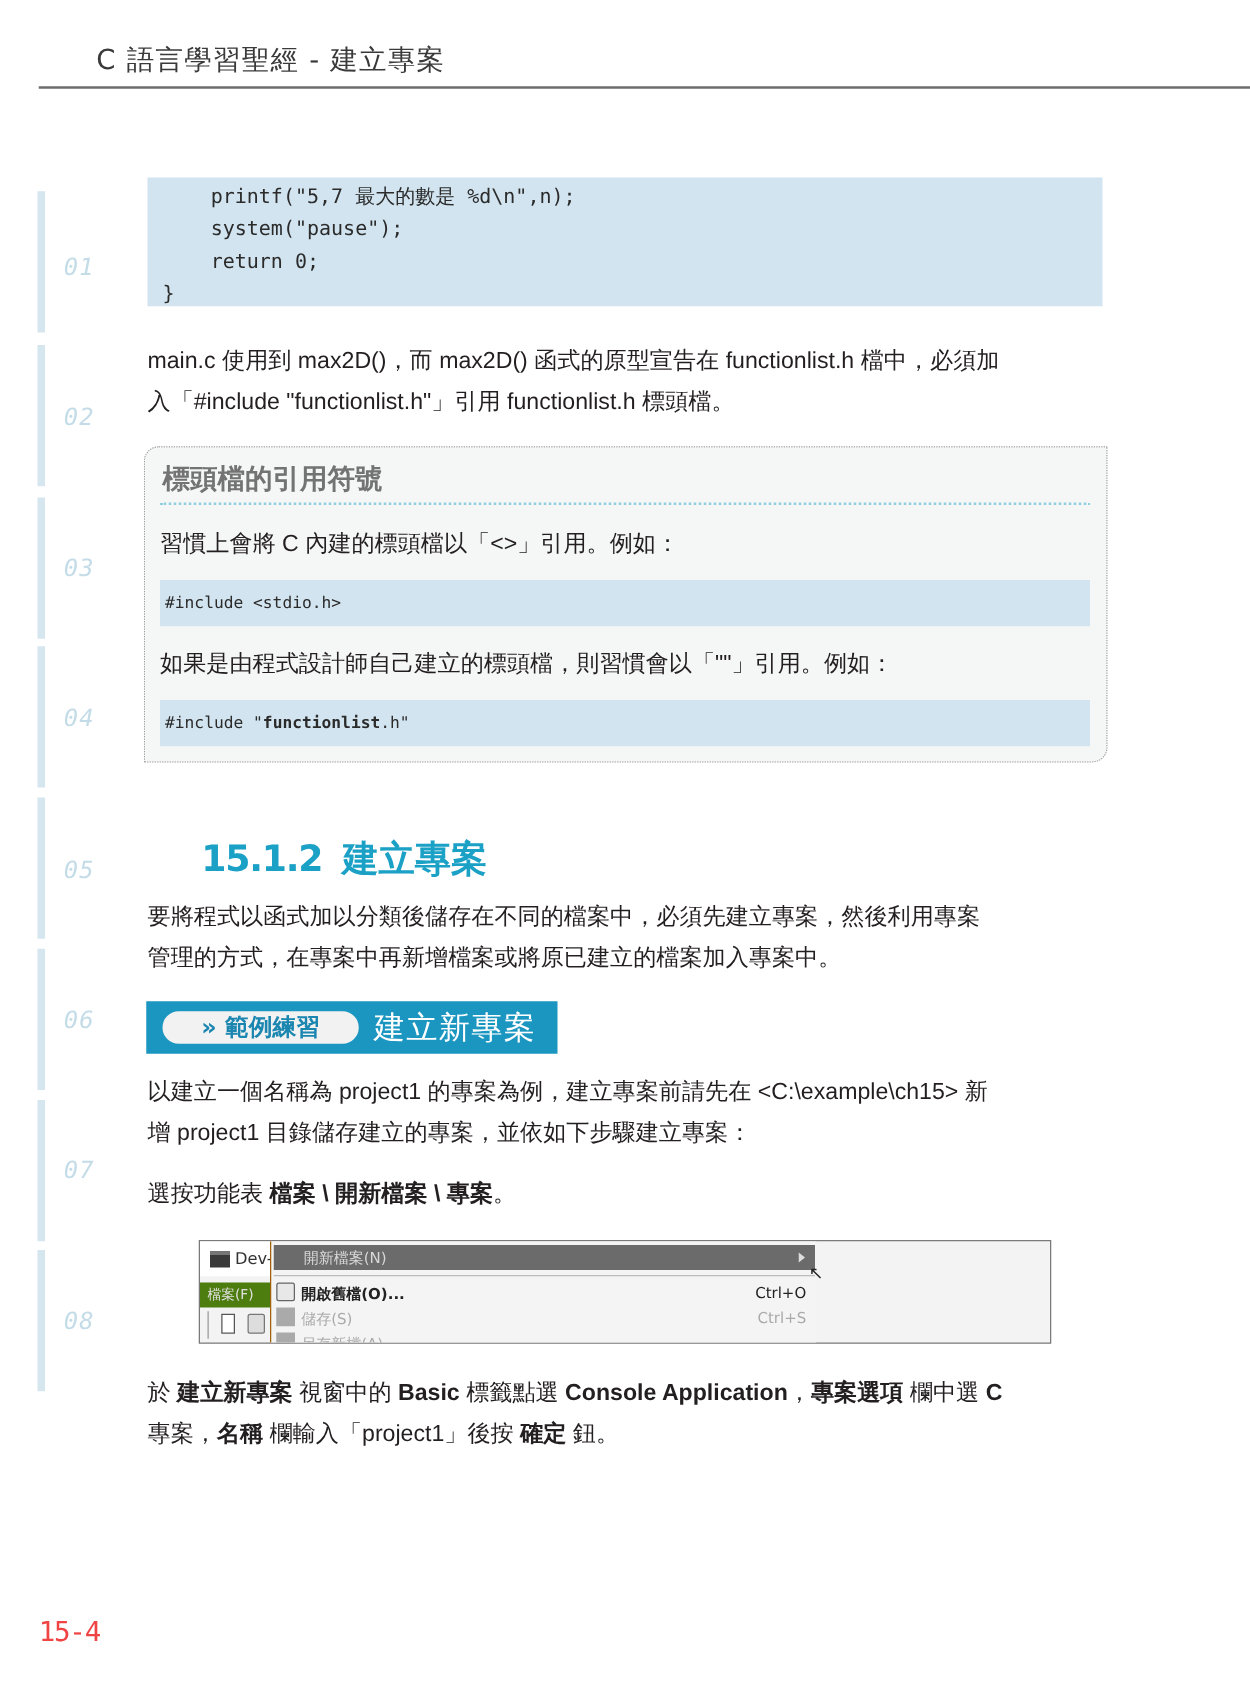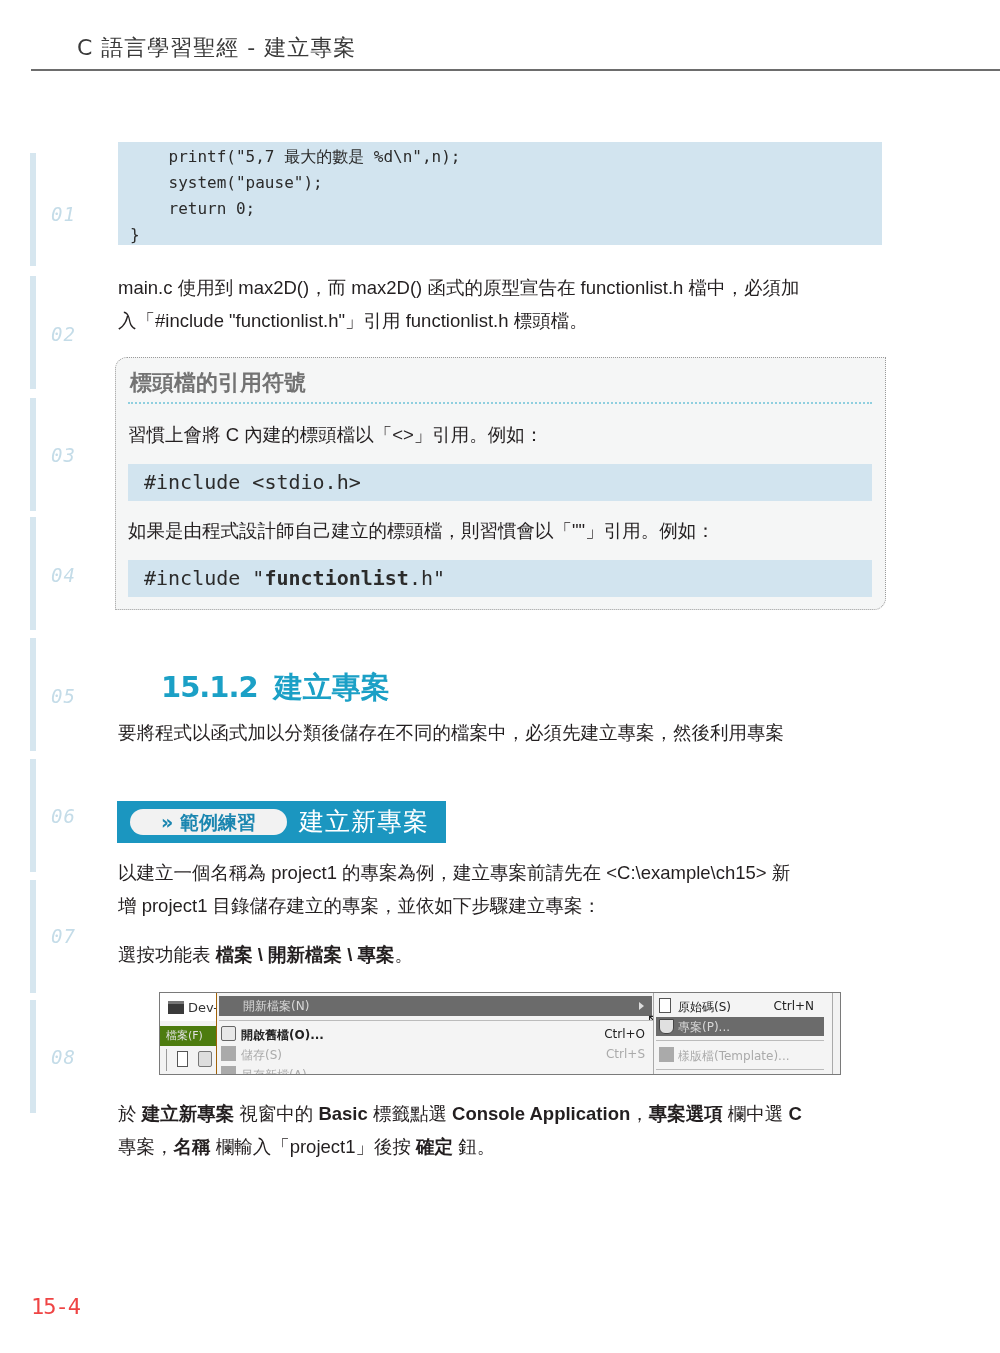--- a/index.html
+++ b/index.html
@@ -55,22 +55,22 @@
       position: absolute; left: 12px; top: 44px; width: 744px; height: 0;
       border-top: 2px dotted #8fcfdf;
     }
     .note-text {
       position: absolute; left: 12px; font-size: 18.5px; color: #231f20;
       font-family: "Liberation Sans", "DejaVu Sans", sans-serif;
     }
     .note-code {
       position: absolute; left: 12px; width: 744px; height: 37px;
       background: #d2e4ef;
-      font-family: "DejaVu Sans Mono", monospace; font-size: 20px;
-      line-height: 37px; padding-left: 16px; color: #2b2b2b; white-space: pre;
+      font-family: "DejaVu Sans Mono", monospace; font-size: 13px;
+      line-height: 37px; padding-left: 4px; color: #2b2b2b; white-space: pre;
     }
 
     .section-heading {
       position: absolute; left: 118px; top: 668px;
       font-size: 29px; color: #1ba0c6; font-weight: bold;
       font-family: "DejaVu Sans", sans-serif;
     }
     .section-heading .num { margin-right: 16px; letter-spacing: -1px; margin-left: 43px; }
 
     .example-banner {
@@ -166,20 +166,21 @@
   <div class="note-text" style="top:160px;">如果是由程式設計師自己建立的標頭檔，則習慣會以「""」引用。例如：</div>
   <div class="note-code" style="top:202px;"><span>#include "</span><b>functionlist</b><span>.h"</span></div>
 </div>
 
 <div class="section-heading">
   <span class="num">15.1.2</span><span>建立專案</span>
 </div>
 
 <div class="para" style="top:716px;">
   <div>要將程式以函式加以分類後儲存在不同的檔案中，必須先建立專案，然後利用專案</div>
+  <div>管理的方式，在專案中再新增檔案或將原已建立的檔案加入專案中。</div>
 </div>
 
 <div class="example-banner">
   <div class="example-pill">» 範例練習</div>
   <div class="example-title">建立新專案</div>
 </div>
 
 <div class="para" style="top:856px;">
   <div>以建立一個名稱為 project1 的專案為例，建立專案前請先在 &lt;C:\example\ch15&gt; 新</div>
   <div>增 project1 目錄儲存建立的專案，並依如下步驟建立專案：</div>
@@ -209,33 +210,20 @@
     <div class="ms-item" style="top:34px;color:#222;font-weight:bold;">開啟舊檔(O)...</div>
     <div class="ms-short" style="top:34px;color:#222;">Ctrl+O</div>
     <div class="ms-icon" style="top:53px;background:#aaa;"></div>
     <div class="ms-item" style="top:54px;color:#aaa;">儲存(S)</div>
     <div class="ms-short" style="top:54px;color:#aaa;">Ctrl+S</div>
     <div class="ms-icon" style="top:73px;background:#aaa;"></div>
     <div class="ms-item" style="top:74px;color:#aaa;">另存新檔(A)...</div>
     <div class="ms-cursor">↖</div>
   </div>
 
-  <div class="ms-sub">
-    <div class="ms-icon" style="top:5px;left:5px;width:12px;background:#fff;border:1px solid #555;"></div>
-    <div class="ms-item" style="top:6px;color:#222;">原始碼(S)</div>
-    <div class="ms-short" style="top:6px;color:#222;right:18px;">Ctrl+N</div>
-    <div class="ms-sub-hl">
-      <div class="ms-icon" style="top:2px;left:3px;background:#e0e0e0;border:1px solid #444;border-radius:0 0 6px 6px;"></div>
-      <span style="position:absolute;left:22px;top:2px;color:#d8d8d8;font-size:12px;">專案(P)...</span>
-    </div>
-    <div class="ms-sep" style="top:47px;width:168px;"></div>
-    <div class="ms-icon" style="top:54px;left:5px;background:#aaa;"></div>
-    <div class="ms-item" style="top:55px;color:#aaa;">樣版檔(Template)...</div>
-    <div class="ms-sep" style="top:76px;width:168px;"></div>
-  </div>
 </div>
 
 <div class="para" style="top:1097px;">
   <div><span>於 </span><b>建立新專案</b><span> 視窗中的 </span><b>Basic</b><span> 標籤點選 </span><b>Console Application</b><span>，</span><b>專案選項</b><span> 欄中選 </span><b>C</b></div>
   <div><span>專案，</span><b>名稱</b><span> 欄輸入「project1」後按 </span><b>確定</b><span> 鈕。</span></div>
 </div>
 
 <div class="page-number">15-4</div>
 
 </body></html>

